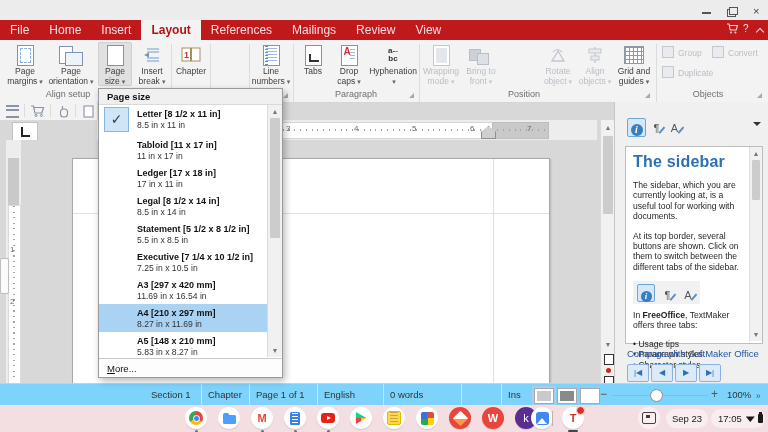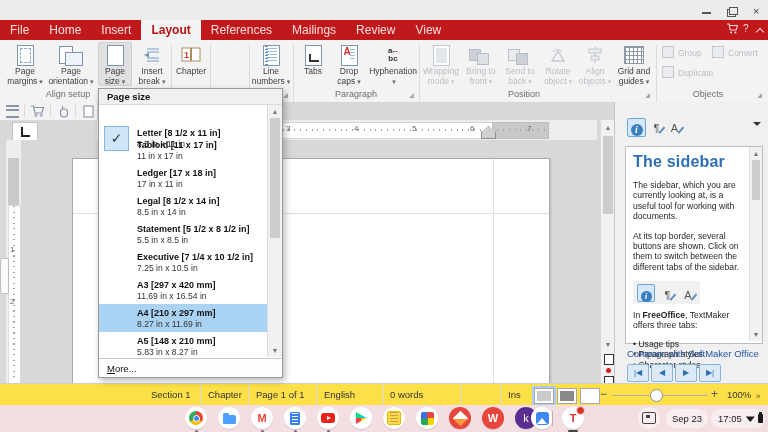--- a/index.html
+++ b/index.html
@@ -115,21 +115,21 @@
   .ditem .ddims{position:absolute;left:38px;top:15px;font-size:8.6px;color:#333;}
   .ditem.hover{background:#a9d2f3;}
   .chk{position:absolute;left:5px;top:2px;width:23px;height:23px;background:#cfe6f9;border:1px solid #86b7e4;
      color:#3c3c3c;font-size:14px;font-weight:bold;text-align:center;line-height:22px;}
   .chk:after{content:"✓";}
   #ddsb{position:absolute;right:0;top:16px;width:14px;height:252px;background:#f1f1f1;border-left:1px solid #dadada;}
   #ddmore{position:absolute;left:0;bottom:0;width:100%;height:19px;border-top:1px solid #c9c9c9;background:#fdfdfd;
      font-size:9.5px;color:#111;line-height:19px;padding-left:8px;box-sizing:border-box;}
   #ddmore u{text-decoration:underline;}
   
-  #statusbar{left:0;top:383px;width:768px;height:22px;background:#fde047;border-top:1px solid #cfcfcf;font-size:9.5px;color:#333;}
+  #statusbar{left:0;top:383px;width:768px;height:22px;background:#7dd3fc;border-top:1px solid #cfcfcf;font-size:9.5px;color:#333;}
   .scell{position:absolute;top:0;height:22px;line-height:22px;border-right:1px solid #dcdcdc;padding:0 6px;box-sizing:border-box;}
   .viewb{position:absolute;top:4px;width:18px;height:14px;background:#fff;border:1px solid #a9a9a9;}
   .viewb.sel{box-shadow:0 0 0 2px #a9cdef;}
   .viewb .fillsq{position:absolute;left:2px;top:2px;right:2px;bottom:2px;background:#c9c9c9;}
   .viewb .darksq{position:absolute;left:2px;top:2px;right:2px;bottom:2px;background:#8a8a8a;}
   #ztrack{position:absolute;left:612px;top:11px;width:96px;height:1px;background:#b0b0b0;}
   #zknob{position:absolute;left:650px;top:5px;width:11px;height:11px;border-radius:50%;background:#fdfdfd;border:1px solid #8e8e8e;}
   .zpm{position:absolute;top:0;height:22px;line-height:21px;color:#555;font-size:12px;}
   #chevd{position:absolute;left:756px;top:7px;font-size:8px;color:#555;transform:scaleY(1.2);}
   
@@ -288,27 +288,20 @@
       <span class="rlbl"><span>Bring to</span><br><span>front</span><span class="car"></span></span>
     </div>
     <div class="rbtn dis" style="left:422px;width:38px">
       <span class="ric">
           <span class="pg dim">
             <span class="inpad" style="background:#e3e6ea"></span>
           </span>
         </span>
       <span class="rlbl"><span>Wrapping</span><br><span>mode</span><span class="car"></span></span>
     </div>
-    <div class="rbtn dis" style="left:501px;width:38px">
-      <span class="ric">
-          <span class="graysq" style="background:#e9ebee"></span>
-          <span class="graysq b" style="background:#ccd1d8"></span>
-        </span>
-      <span class="rlbl"><span>Send to</span><br><span>back</span><span class="car"></span></span>
-    </div>
     <div class="rbtn dis" style="left:540px;width:36px">
       <span class="ric">
         <svg width="18" height="16">
             <path d="M3 14L15 14 9 4z" fill="none" stroke="#c3c8cf" stroke-width="1.4"></path>
             <path d="M4 5q4-5 9 0" fill="none" stroke="#c3c8cf" stroke-width="1.2"></path>
           </svg>
       </span>
       <span class="rlbl"><span>Rotate</span><br><span>object</span><span class="car"></span></span>
     </div>
     <div class="rbtn dis" style="left:577px;width:36px">
@@ -521,21 +514,21 @@
     <span class="runbar" style="left:568px"></span>
     <div class="app" style="left:638px;background:rgba(255,255,255,.5);box-shadow:none">
         <span class="capico"></span>
       </div>
     <span class="pill" style="left:666px;width:42px">Sep 23</span>
     <span class="pill" style="left:711px;width:54px;text-align:left;padding-left:7px;box-sizing:border-box"><span>17:05</span><span class="wifi"></span><span class="batt"></span></span>
   </div>
 
   <div class="abs" id="dropdown">
     <div id="ddhead">Page size</div>
-    <div class="ditem checked" style="top:35px">
+    <div class="ditem checked" style="top:16px">
       <span class="chk"></span>
       <div class="dname">Letter [8 1/2 x 11 in]</div>
         <div class="ddims">8.5 in x 11 in</div>
     </div>
     <div class="ditem" style="top:47px">
       <div class="dname">Tabloid [11 x 17 in]</div>
         <div class="ddims">11 in x 17 in</div>
     </div>
     <div class="ditem" style="top:75px">
       <div class="dname">Ledger [17 x 18 in]</div>

